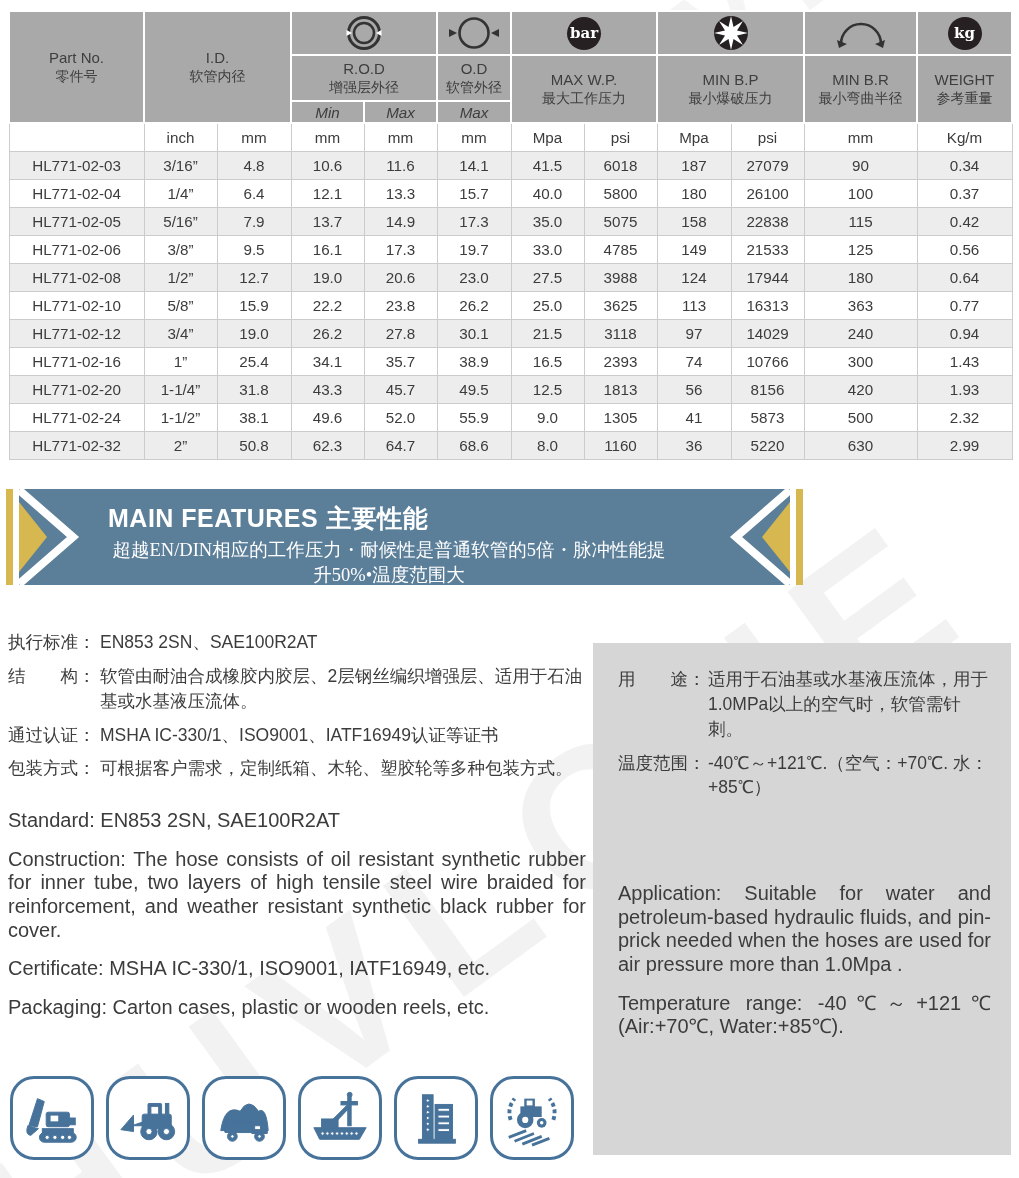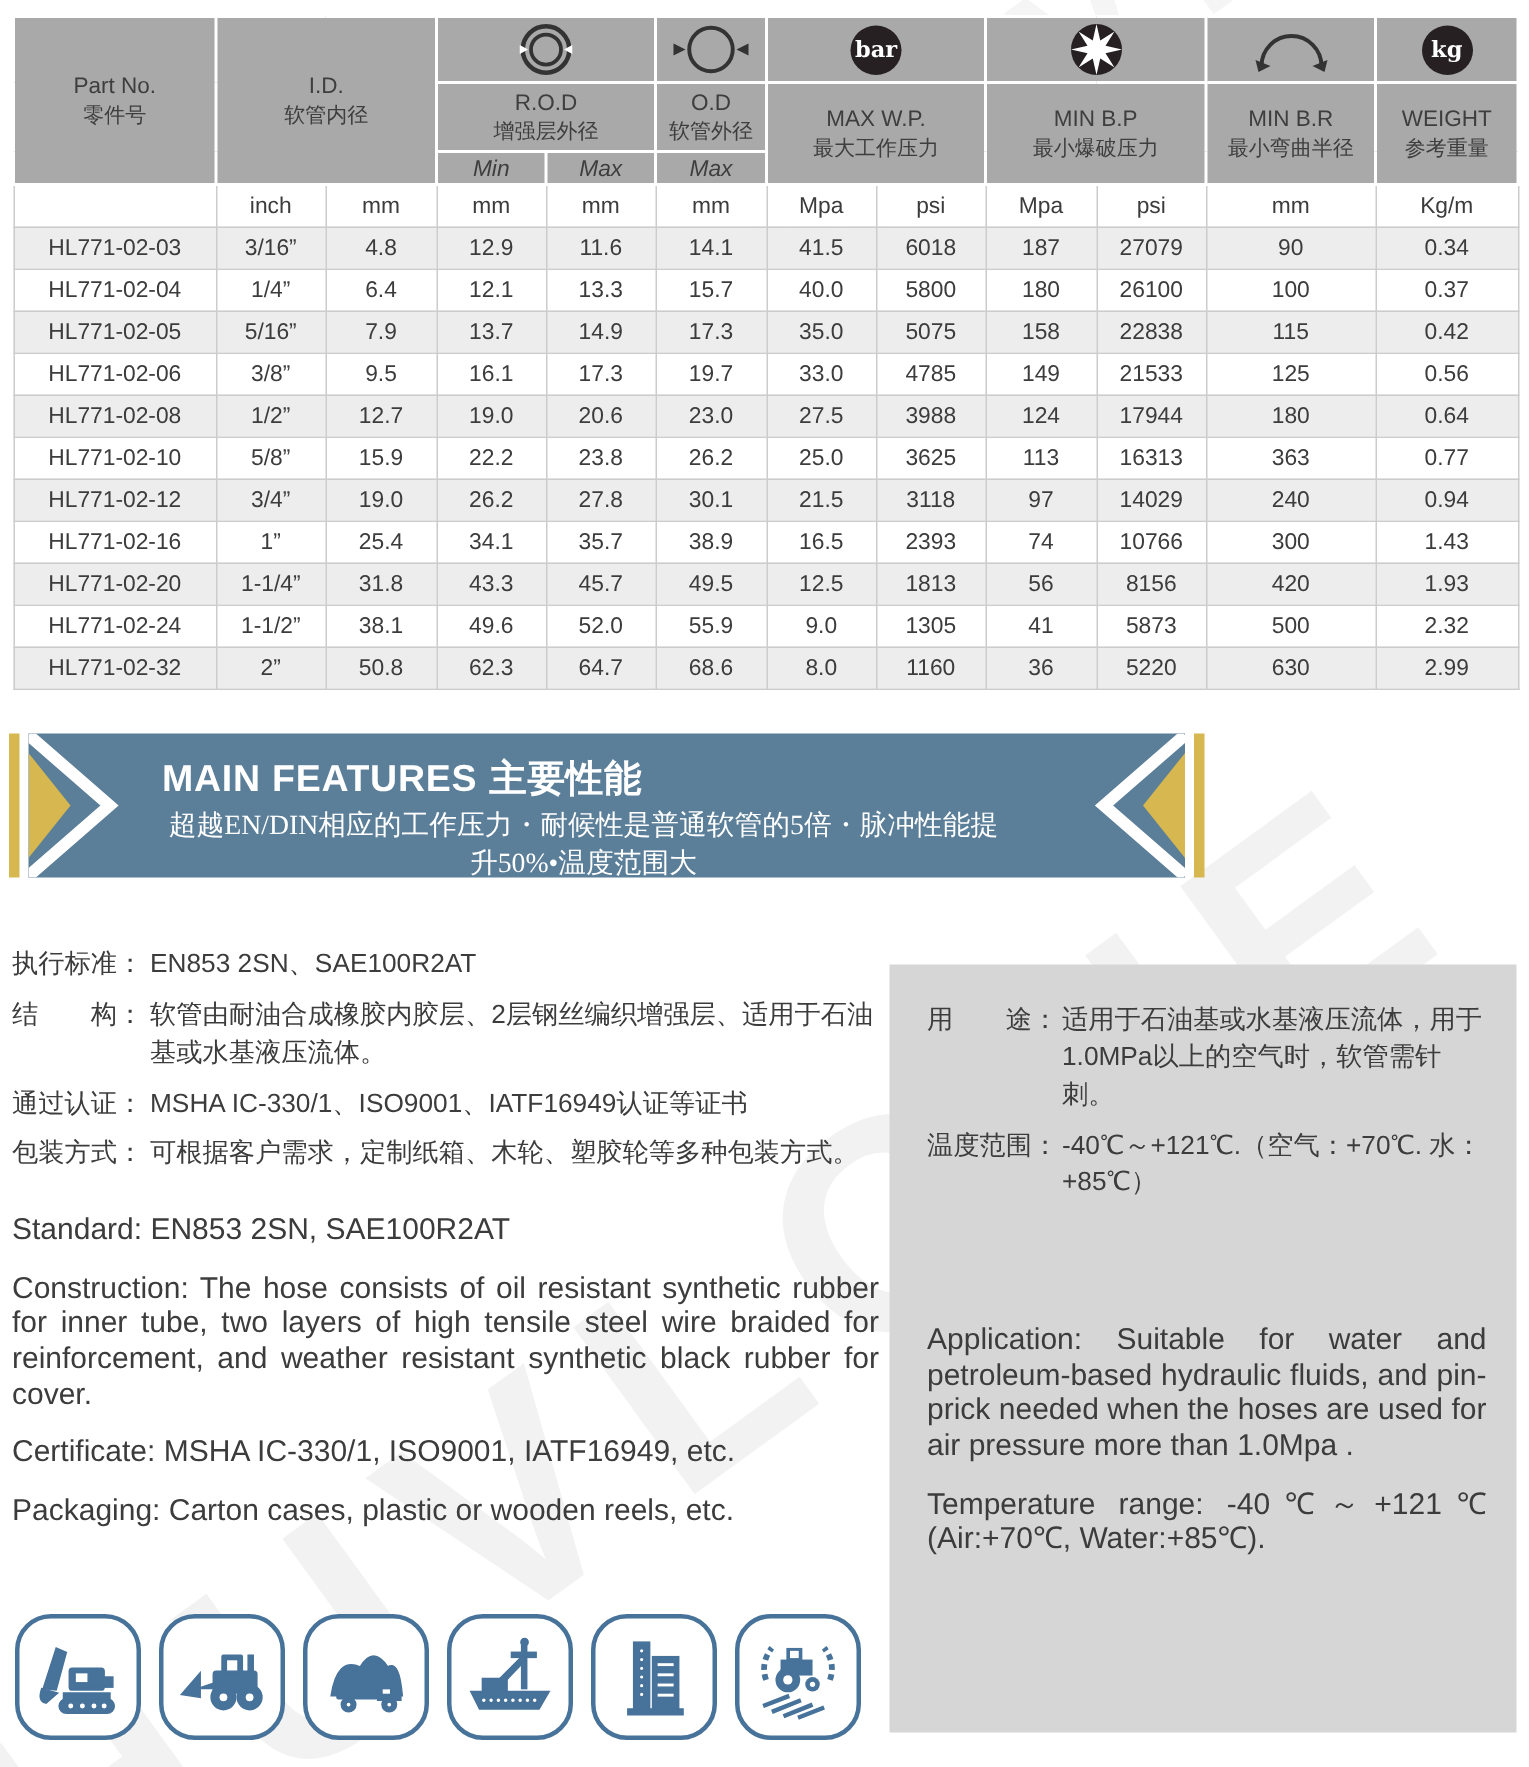--- a/index.html
+++ b/index.html
@@ -184,21 +184,21 @@
         <td>Mpa</td>
         <td>psi</td>
         <td>mm</td>
         <td>Kg/m</td>
       </tr>
 
     <tr>
           <td>HL771-02-03</td>
           <td>3/16”</td>
           <td>4.8</td>
-          <td>12.9</td>
+          <td>10.6</td>
           <td>11.6</td>
           <td>14.1</td>
           <td>41.5</td>
           <td>6018</td>
           <td>187</td>
           <td>27079</td>
           <td>90</td>
           <td>0.34</td>
         </tr>
         <tr>

